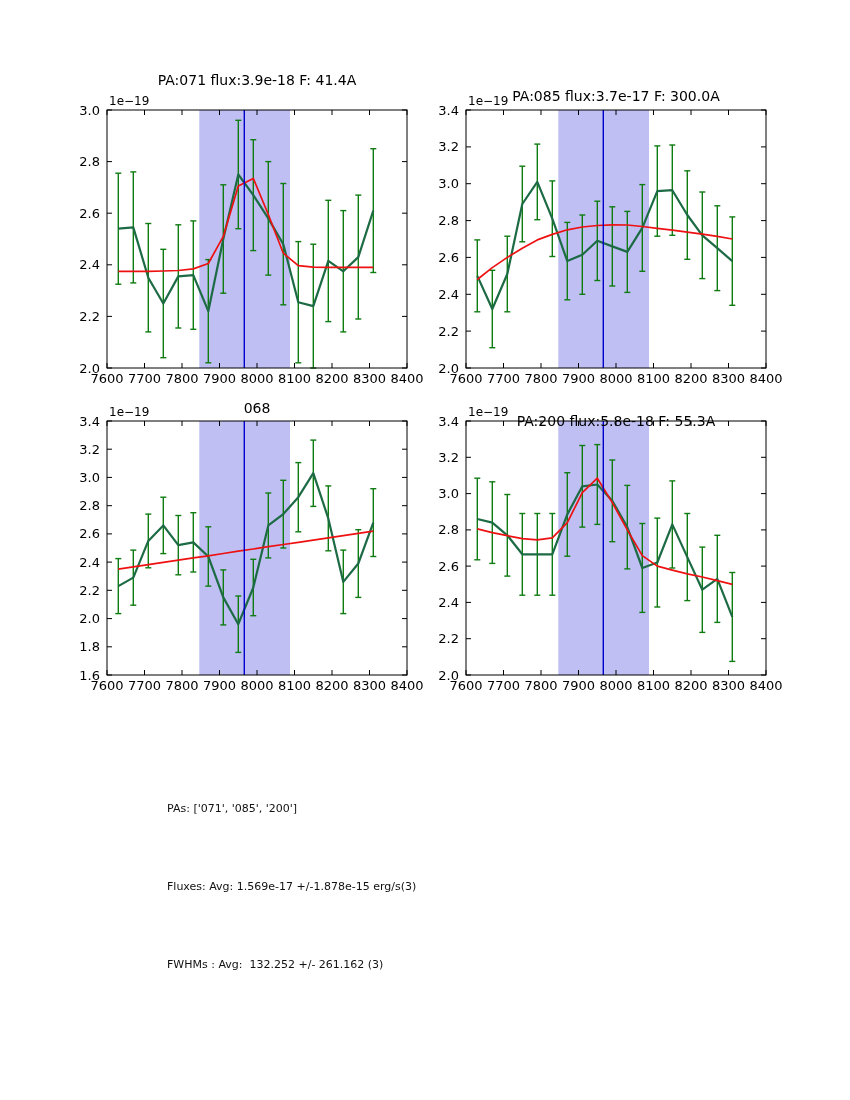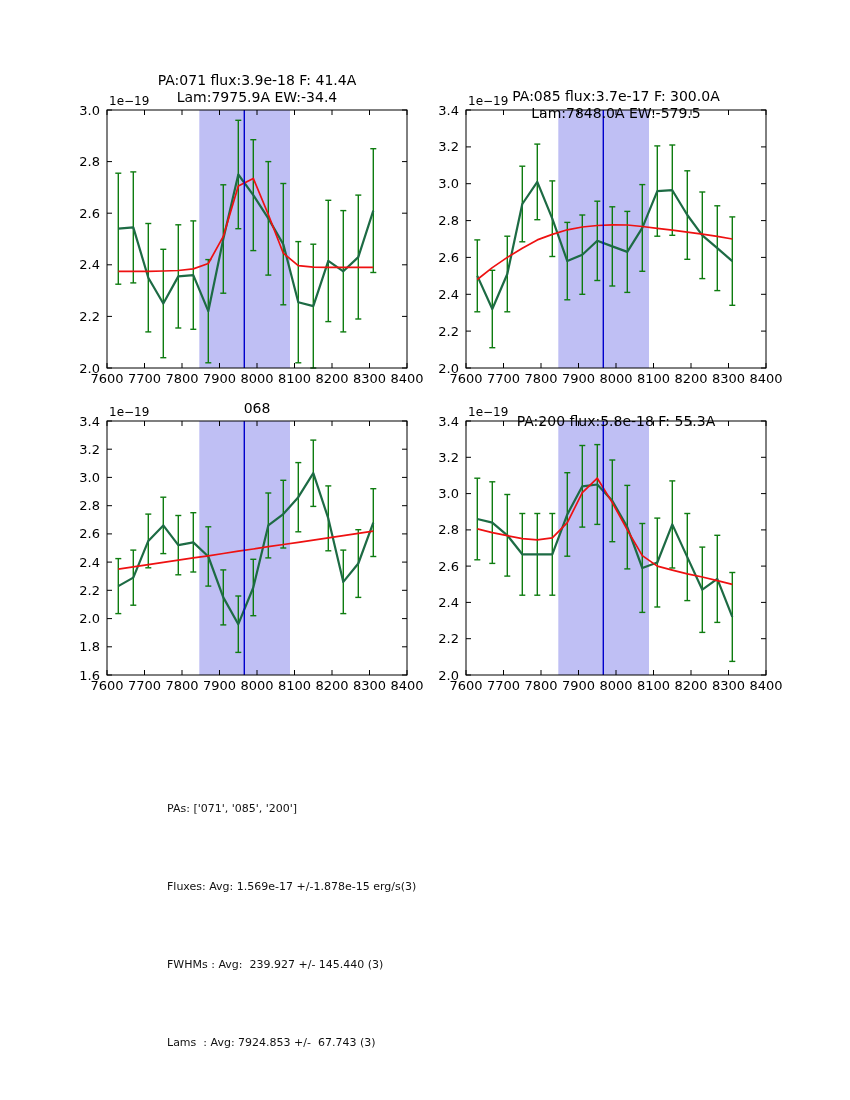--- a/index.html
+++ b/index.html
@@ -490,36 +490,33 @@
         <text x="459" y="461.8" text-anchor="end" class="tick">3.2</text>
         <line x1="466" y1="421" x2="471" y2="421" stroke="#000000"></line>
         <line x1="766" y1="421" x2="761" y2="421" stroke="#000000"></line>
         <text x="459" y="425.5" text-anchor="end" class="tick">3.4</text>
         <text x="468" y="416" text-anchor="start" class="offset">1e−19</text>
       </g>
     </svg>
 
   <div class="plot-title pt1">
     <div>PA:071 flux:3.9e-18 F: 41.4A</div>
-    <div>Lam:7975.9A EW:-34.4</div>
   </div>
   <div class="plot-title pt2">
     <div>PA:085 flux:3.7e-17 F: 300.0A</div>
-    <div>Lam:7848.0A EW:-579.5</div>
   </div>
   <div class="plot-title pt3">
     <div></div>
     <div>068</div>
   </div>
   <div class="plot-title pt4">
     <div>PA:200 flux:5.8e-18 F: 55.3A</div>
   </div>
 
   <div class="stats">
     <div>PAs: ['071', '085', '200']</div>
     <div>Fluxes: Avg: 1.569e-17 +/-1.878e-15 erg/s(3)</div>
-    <div>FWHMs : Avg:  239.927 +/- 145.440 (3)</div>
-    <div>Lams  : Avg: 7924.853 +/-  67.743 (3)</div>
+    <div>FWHMs : Avg:  132.252 +/- 261.162 (3)</div>
     
     
   </div>
 
 </div>
 
 </body></html>

